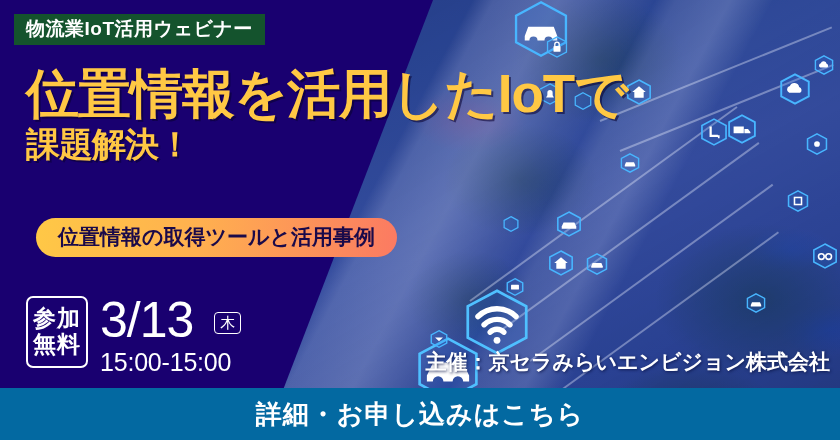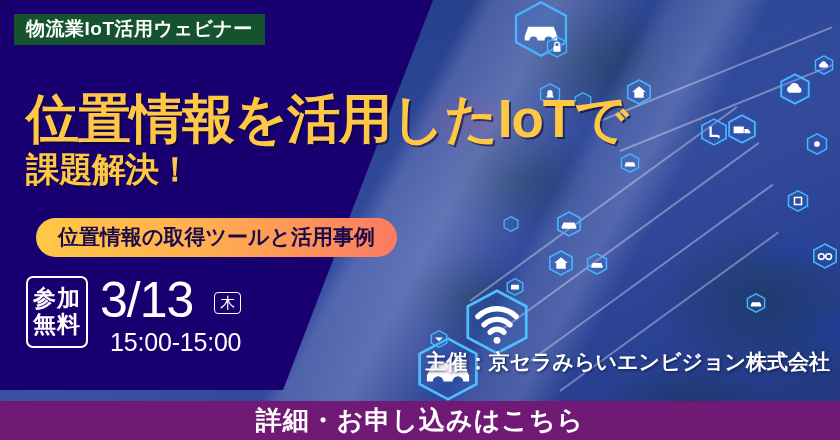--- a/index.html
+++ b/index.html
@@ -57,37 +57,37 @@
 
   .badge {
     position:absolute; left:14px; top:14px;
     background:#14532d; color:#ffffff;
     font-size:19px; font-weight:bold; letter-spacing:.5px;
     padding:5px 12px 7px 12px; line-height:1;
     white-space:nowrap;
   }
 
   .headline {
-    position:absolute; left:26px; top:90px; width:600px;
+    position:absolute; left:26px; top:65px; width:600px;
     color:#ffc844; font-weight:bold; line-height:1.08;
     text-shadow:2px 2px 0 rgba(10,0,45,.55);
     white-space:nowrap;
   }
   .headline .l1 { display:block; font-size:53px; letter-spacing:-1px; }
   .headline .l2 { display:block; font-size:34px; letter-spacing:-1px; margin-top:4px; }
 
   .pill {
     position:absolute; left:36px; top:218px;
     background:linear-gradient(95deg,#ffc846 0%, #ffb04f 45%, #fb7a62 100%);
     color:#1a0a4a; font-size:21px; font-weight:bold;
     padding:6px 22px 8px 22px; border-radius:999px; line-height:1.2;
     white-space:nowrap;
   }
 
-  .datewrap { position:absolute; left:26px; top:276px; display:flex; align-items:flex-start;text-align:right; }
+  .datewrap { position:absolute; left:26px; top:296px; display:flex; align-items:flex-start; }
 
   .freebox {
     width:62px; height:72px; border:2.5px solid #ffffff; border-radius:7px;
     display:flex; flex-direction:column; align-items:center; justify-content:center;
     color:#ffffff; font-weight:bold; font-size:23px; line-height:1.12; letter-spacing:1px;
   }
   .freebox span { display:block; }
 
   .dateblock { margin-left:12px; color:#ffffff; }
   .daterow { display:flex; align-items:flex-start;gap:11px; }
@@ -101,22 +101,22 @@
 
   .organizer {
     position:absolute; right:10px; top:348px;
     color:#ffffff; font-size:21px; font-weight:bold;
     text-shadow:1px 1px 3px rgba(10,20,70,.85);
     white-space:nowrap;
   }
 
   
   .cta {
-    position:absolute; left:0; bottom:0; width:840px; height:39px;
-    background:#701a75; display:flex; align-items:center; justify-content:center;
+    position:absolute; left:0; bottom:0; width:840px; height:52px;
+    background:#0369a1; display:flex; align-items:center; justify-content:center;
   }
   .cta-label { color:#ffffff; font-size:26px; font-weight:bold; letter-spacing:1px; }
 
   
   .hex { position:absolute; }
   .hex svg { display:block; overflow:visible; }
 </style>
 </head>
 <body>
 

